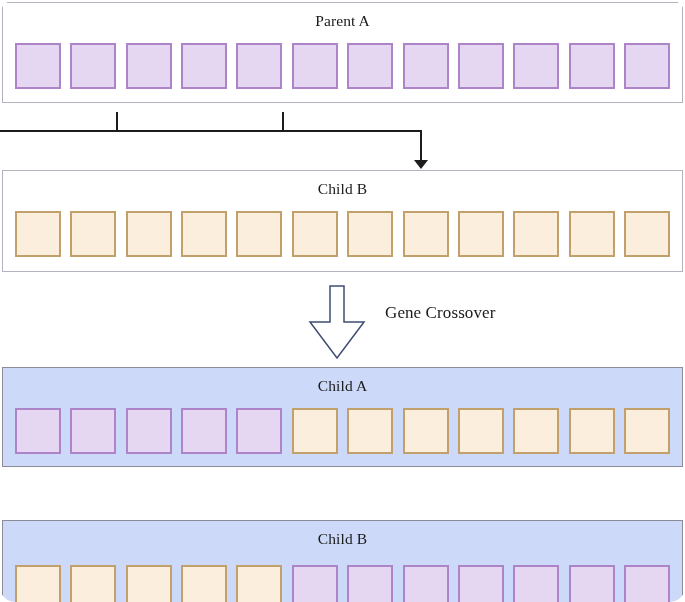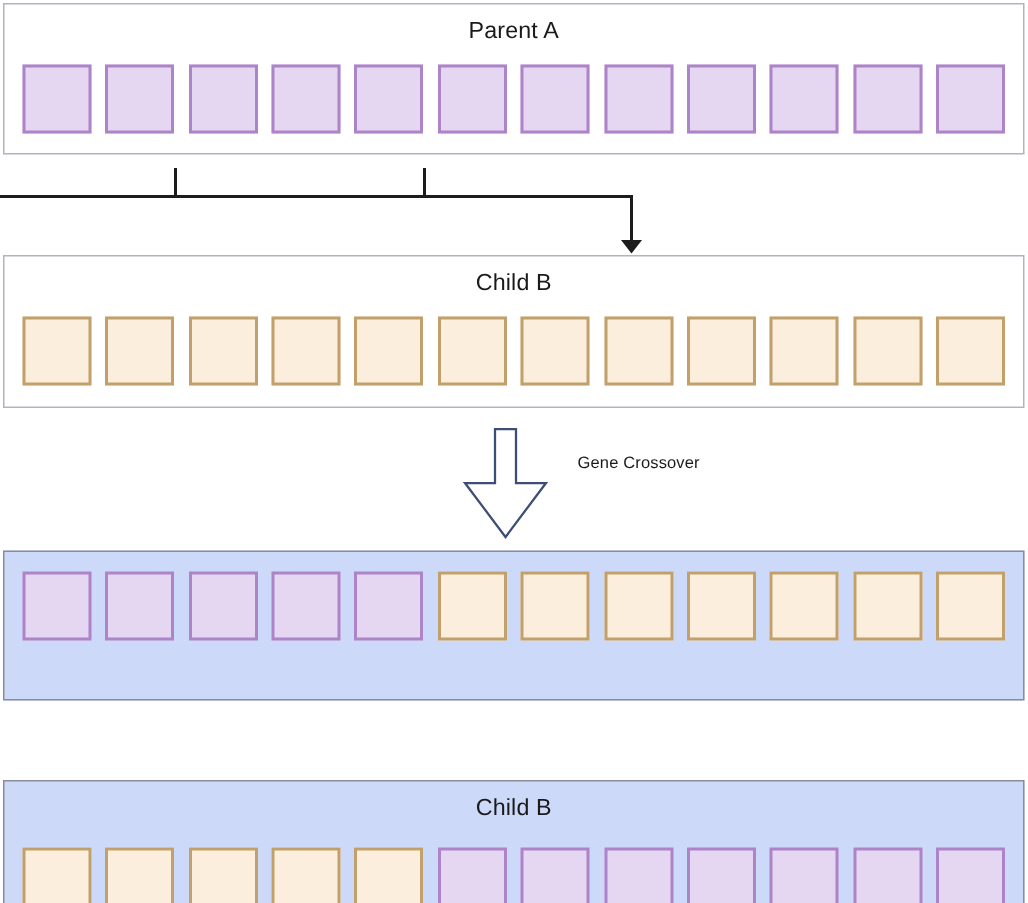--- a/index.html
+++ b/index.html
@@ -7,22 +7,22 @@
     --cream-fill:#fbeedc;  --cream-border:#c2a06b;
     --child-bg:#ccd9f9;    --child-border:#8c8c99;
     --parent-bg:#ffffff;   --parent-border:#b2b2c0;
     --line:#1c1c1c;        --arrow-outline:#3e4d73;
     --title:#1a1a1a;
   }
   *{margin:0;padding:0;box-sizing:border-box;}
   html,body{background:#ffffff;}
   .canvas{
     position:relative;width:685px;height:602px;
-    font-family:Liberation Sans, sans-serif;
-    background:#ffffff;overflow:hidden;
+    font-family:Liberation Serif, serif;
+    background:#ffffff;overflow:hidden;border-radius:15px;
   }
   .panel{
     position:absolute;left:2px;width:681px;
     border:1px solid var(--parent-border);
     background:var(--parent-bg);
   }
   .panel.child{
     background:var(--child-bg);
     border:1px solid var(--child-border);
   }
@@ -63,21 +63,21 @@
     width:0;height:0;
     border-left:7px solid transparent;
     border-right:7px solid transparent;
     border-top:9px solid var(--line);
   }
 
   
   .block-arrow{position:absolute;left:306px;top:284px;}
   .crossover-label{
     position:absolute;left:385px;top:303px;
-    font-size:11px;color:var(--title);
+    font-size:17px;color:var(--title);
     letter-spacing:0.1px;white-space:nowrap;
   }
 </style>
 </head>
 <body>
 
 <div class="canvas">
 
   <div class="panel" id="parent-a">
     <div class="panel-title">Parent A</div>
@@ -120,20 +120,21 @@
         <div class="gene cream"></div>
       </div>
   </div>
 
   <svg class="block-arrow" width="64" height="78" viewBox="0 0 64 78">
     <polygon points="24,2 38,2 38,38 58,38 31,74 4,38 24,38" fill="#ffffff" stroke="var(--arrow-outline)" stroke-width="1.5" stroke-linejoin="miter"></polygon>
   </svg>
   <div class="crossover-label">Gene Crossover</div>
 
   <div class="panel child" id="child-a">
+    <div class="panel-title">Child A</div>
     <div class="gene-row">
         <div class="gene purple"></div>
         <div class="gene purple"></div>
         <div class="gene purple"></div>
         <div class="gene purple"></div>
         <div class="gene purple"></div>
         <div class="gene cream"></div>
         <div class="gene cream"></div>
         <div class="gene cream"></div>
         <div class="gene cream"></div>

